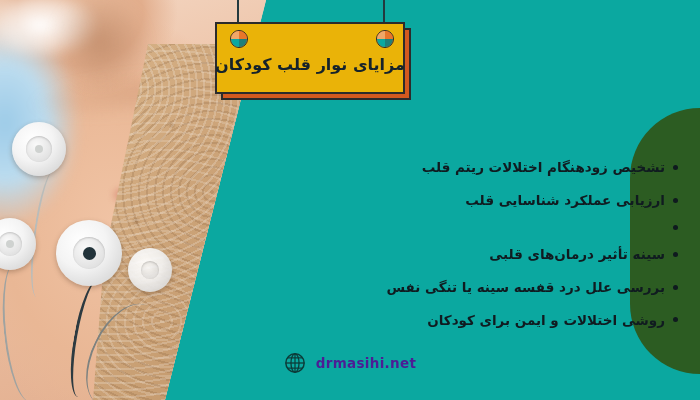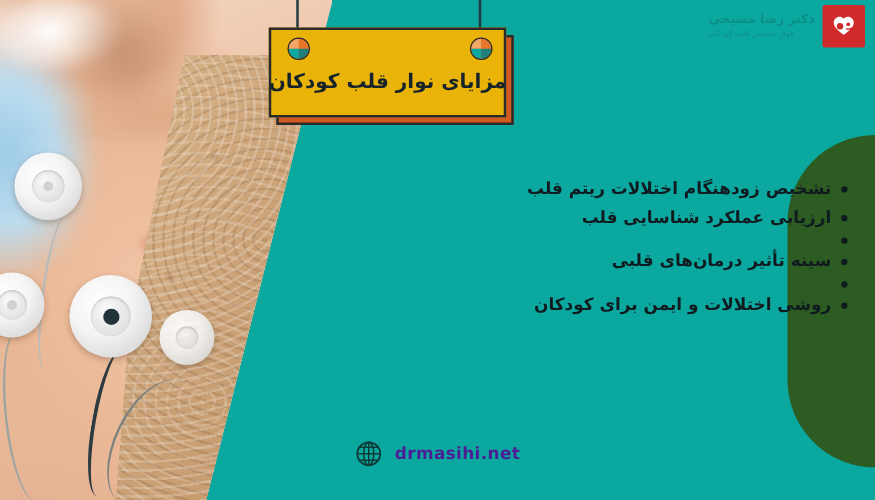--- a/index.html
+++ b/index.html
@@ -178,21 +178,21 @@
     position:relative;flex:none;display:flex;align-items:center;justify-content:center;
   }
 
   
   .bullets{
     position:absolute;right:22px;top:143px;z-index:4;
     direction:rtl;text-align:right;width:640px;
   }
   .bullet{
     display:flex;align-items:center;justify-content:flex-start;
-    direction:rtl;margin-bottom:6.5px;
+    direction:rtl;margin-bottom:6.5px;margin-top:16px;
   }
   .bullet .dot{
     width:5px;height:5px;border-radius:50%;background:#0f1a1f;
     flex:none;margin-left:8px;
   }
   .bullet .btxt{
     font-size:13.5px;font-weight:bold;color:#101b20;
     line-height:1.25;white-space:nowrap;
   }
 
@@ -257,55 +257,40 @@
     <span class="q q1"></span>
     <span class="q q4"></span>
   </div>
   <div class="pin p-right">
     <span class="q q3"></span>
     <span class="q q2"></span>
     <span class="q q1"></span>
     <span class="q q4"></span>
   </div>
 
-  <div class="brand">
-    <div class="brand-logo">
-      <svg width="30" height="30" viewBox="0 0 30 30" aria-hidden="true">
-        <path d="M4 26 L4 6 L9 12 L15 4 L21 12 L26 6 L26 26 Z" fill="#ffffff" opacity="0.0"></path>
-        <path d="M3 27 V5 l5 6 7-8 7 8 5-6 v22z" fill="#d12a2a"></path>
-        <path d="M15 9 c-3.2 -3.4 -8 -1 -8 3.2 c0 4 5 7.4 8 9.6 c3 -2.2 8 -5.6 8 -9.6 c0 -4.2 -4.8 -6.6 -8 -3.2z" fill="#ffffff"></path>
-        <circle cx="12" cy="15" r="2.6" fill="#d12a2a"></circle>
-        <circle cx="18.6" cy="13.4" r="1.5" fill="#d12a2a"></circle>
-        <path d="M17 17 q3 1 5 -1" stroke="#d12a2a" stroke-width="1.1" fill="none"></path>
-      </svg>
-    </div>
-    <div class="brand-text">
-      <div class="brand-name">دکتر رضا مسیحی</div>
-      <div class="brand-sub">فوق تخصص قلب کودکان</div>
-    </div>
-  </div>
 
   <div class="bullets">
     <div class="bullet">
       <span class="dot"></span>
       <span class="btxt">تشخیص زودهنگام اختلالات ریتم قلب</span>
     </div>
     <div class="bullet">
       <span class="dot"></span>
       <span class="btxt">ارزیابی عملکرد شناسایی قلب</span>
     </div>
     <div class="bullet">
       <span class="dot"></span>
     </div>
     <div class="bullet">
       <span class="dot"></span>
       <span class="btxt">سینه تأثیر درمان‌های قلبی</span>
     </div>
     <div class="bullet">
       <span class="dot"></span>
+      <span class="btxt">بررسی علل درد قفسه سینه یا تنگی نفس</span>
     </div>
     <div class="bullet">
       <span class="dot"></span>
       <span class="btxt">روشی اختلالات و ایمن برای کودکان</span>
     </div>
   </div>
 
   <div class="footer">
     <span class="globe">
       <svg width="22" height="22" viewBox="0 0 24 24" aria-hidden="true">

